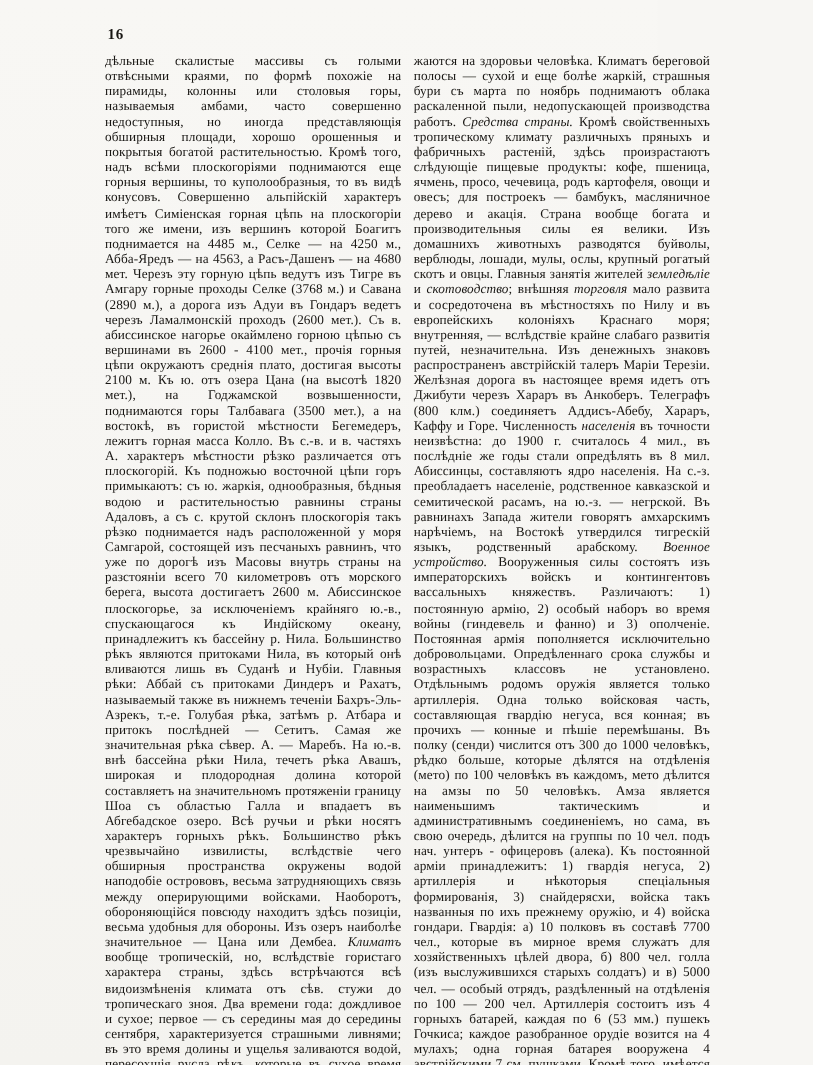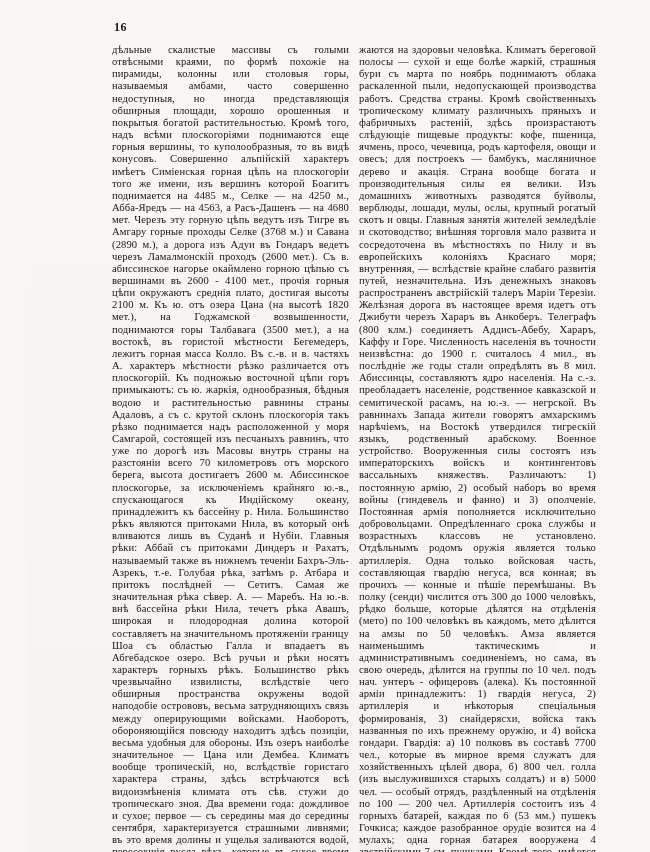--- a/index.html
+++ b/index.html
@@ -15,21 +15,20 @@
     overflow: hidden;
     position: relative;
   }
   .page {
     position: absolute;
     left: 0;
     top: 0;
     width: 526px;
     height: 852px;
     background: linear-gradient(180deg, #f8f7f4 0%, #f6f5f2 60%, #f4f3ef 100%);
-    margin-left: 28px;
   }
   .header {
     position: absolute;
     top: 18px;
     left: 84px;
     width: 482px;
     height: 18px;
   }
   .page-number {
     position: absolute;
@@ -60,20 +59,21 @@
   }
   .col {
     width: 237px;
     font-size: 10.6px;
     line-height: 12.15px;
     text-align: justify;
     letter-spacing: 0.1px;
     word-spacing: 0.3px;
   }
   .col .italic {
+    font-style: italic;
   }
 </style>
 </head>
 <body>
 
 <div class="page">
 
   <div class="header">
     <span class="page-number">16</span>
   </div>

